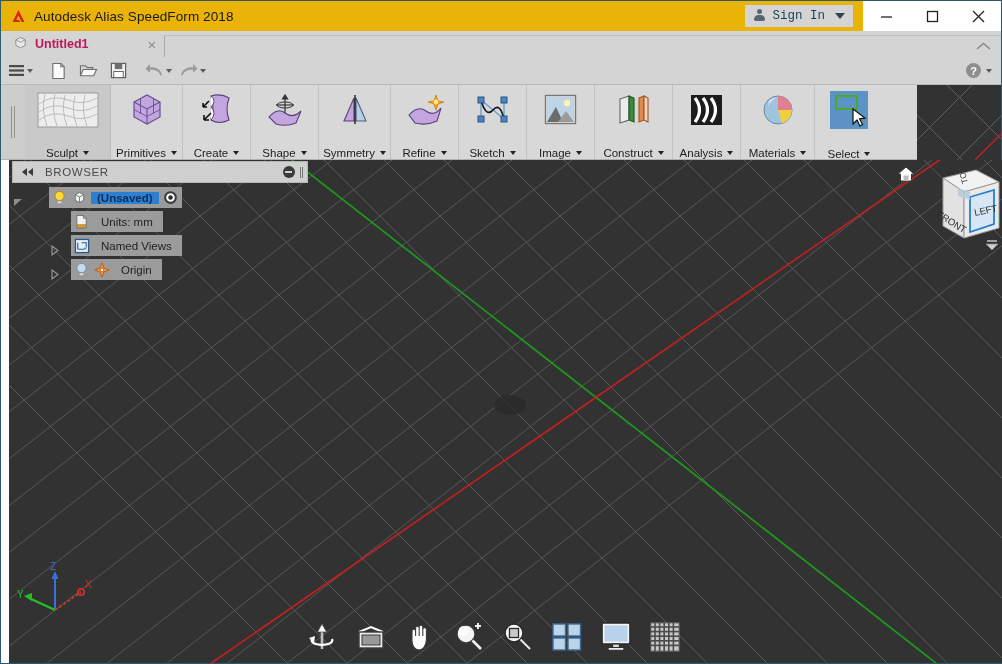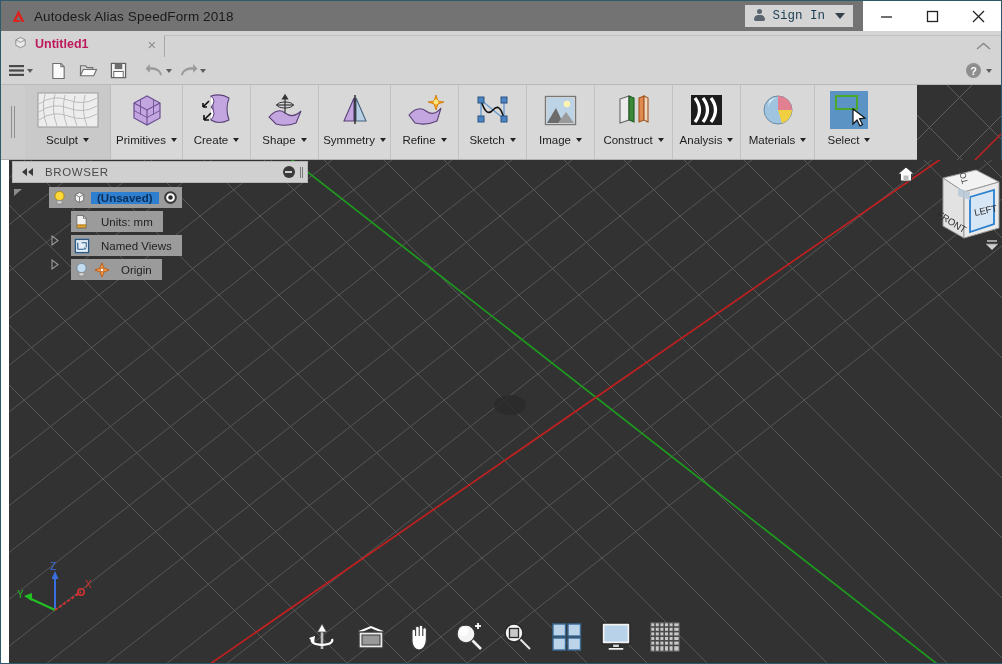--- a/index.html
+++ b/index.html
@@ -9,21 +9,21 @@
     overflow: hidden; background: #2d2d2d;
   }
   #app {
     position: relative; width: 1002px; height: 664px;
     border: 1px solid #2f5a6b; background: #ffffff;
   }
 
   
   .titlebar {
     position: absolute; left: 0; top: 0; width: 1000px; height: 30px;
-    background: #737373; display: flex; align-items: center;
+    background: #eab308; display: flex; align-items: center;
   }
   .app-logo {
     width: 26px; height: 30px; display: flex; align-items: center;
     justify-content: center; color: #d9241f; font-weight: bold;
     font-size: 17px; font-family: "Liberation Sans", sans-serif;
     padding-left: 9px;
   }
   .app-title {
     font-size: 13.5px; color: #1a1a1a; padding-left: 7px;
     letter-spacing: 0.1px;
@@ -108,21 +108,21 @@
     width:68px; display:flex; flex-direction:column; align-items:center;
     justify-content:flex-start; padding-top:6px;
     border-right:1px solid #c2c2c2; position:relative;
   }
   .rpanel.wide { width:72px; }
   .rpanel.first { width:86px; background:#c9c9c9; border-right:1px solid #bdbdbd;}
   .rpanel.active-sel { background:#d8d8d8; }
   .ricon { width:40px; height:38px; display:flex; align-items:center; justify-content:center; }
   .rpanel.first .ricon { width:66px; height:38px; }
   .rlabel {
-    font-size:11.5px; color:#1c1c1c; margin-top:5px;
+    font-size:11.5px; color:#1c1c1c; margin-top:19px;
     display:flex; align-items:center; gap:3px; white-space:nowrap;
   }
   .rlabel .mini-caret { border-top-color:#222; }
   .ribbon-fill {
     position:absolute; left:916px; top:84px; width:84px; height:75px;
   }
 
   
   .viewport {
     position:absolute; left:8px; top:159px; width:1000px; height:503px;
@@ -145,21 +145,21 @@
   .dot-minus {
     width:12px;height:12px;border-radius:50%;background:#3a3a3a;position:relative;
   }
   .dot-minus::after {
     content:''; position:absolute; left:2.5px; top:5px; width:7px; height:2px; background:#d0d0d0;
   }
   .grip-v { display:flex; gap:1.5px; }
   .grip-v i { width:1px; height:11px; background:#7a7a7a; display:block; }
 
   .tree { margin-top:4px; font-size:11.5px; }
-  .trow { display:flex; align-items:flex-start; height:21px; margin-bottom:3px; }
+  .trow { display:flex; align-items:flex-end; height:21px; margin-bottom:3px; }
   .expander { width:18px; display:flex; align-items:center; justify-content:center; }
   .tchip {
     display:flex; align-items:center; height:21px; background:#9b9b9b;
     padding:0 2px; gap:3px;
   }
   .tchip .tlabel { color:#1f1f1f; padding:0 8px; white-space:nowrap; }
   .tchip .tlabel.sel { background:#2f7fd0; color:#0b2f5a; font-weight:bold; padding:0 6px; }
   .ico16 { width:17px; height:17px; display:flex; align-items:center; justify-content:center; }
   .eye-btn { width:18px; height:18px; display:flex; align-items:center; justify-content:center;}
 

